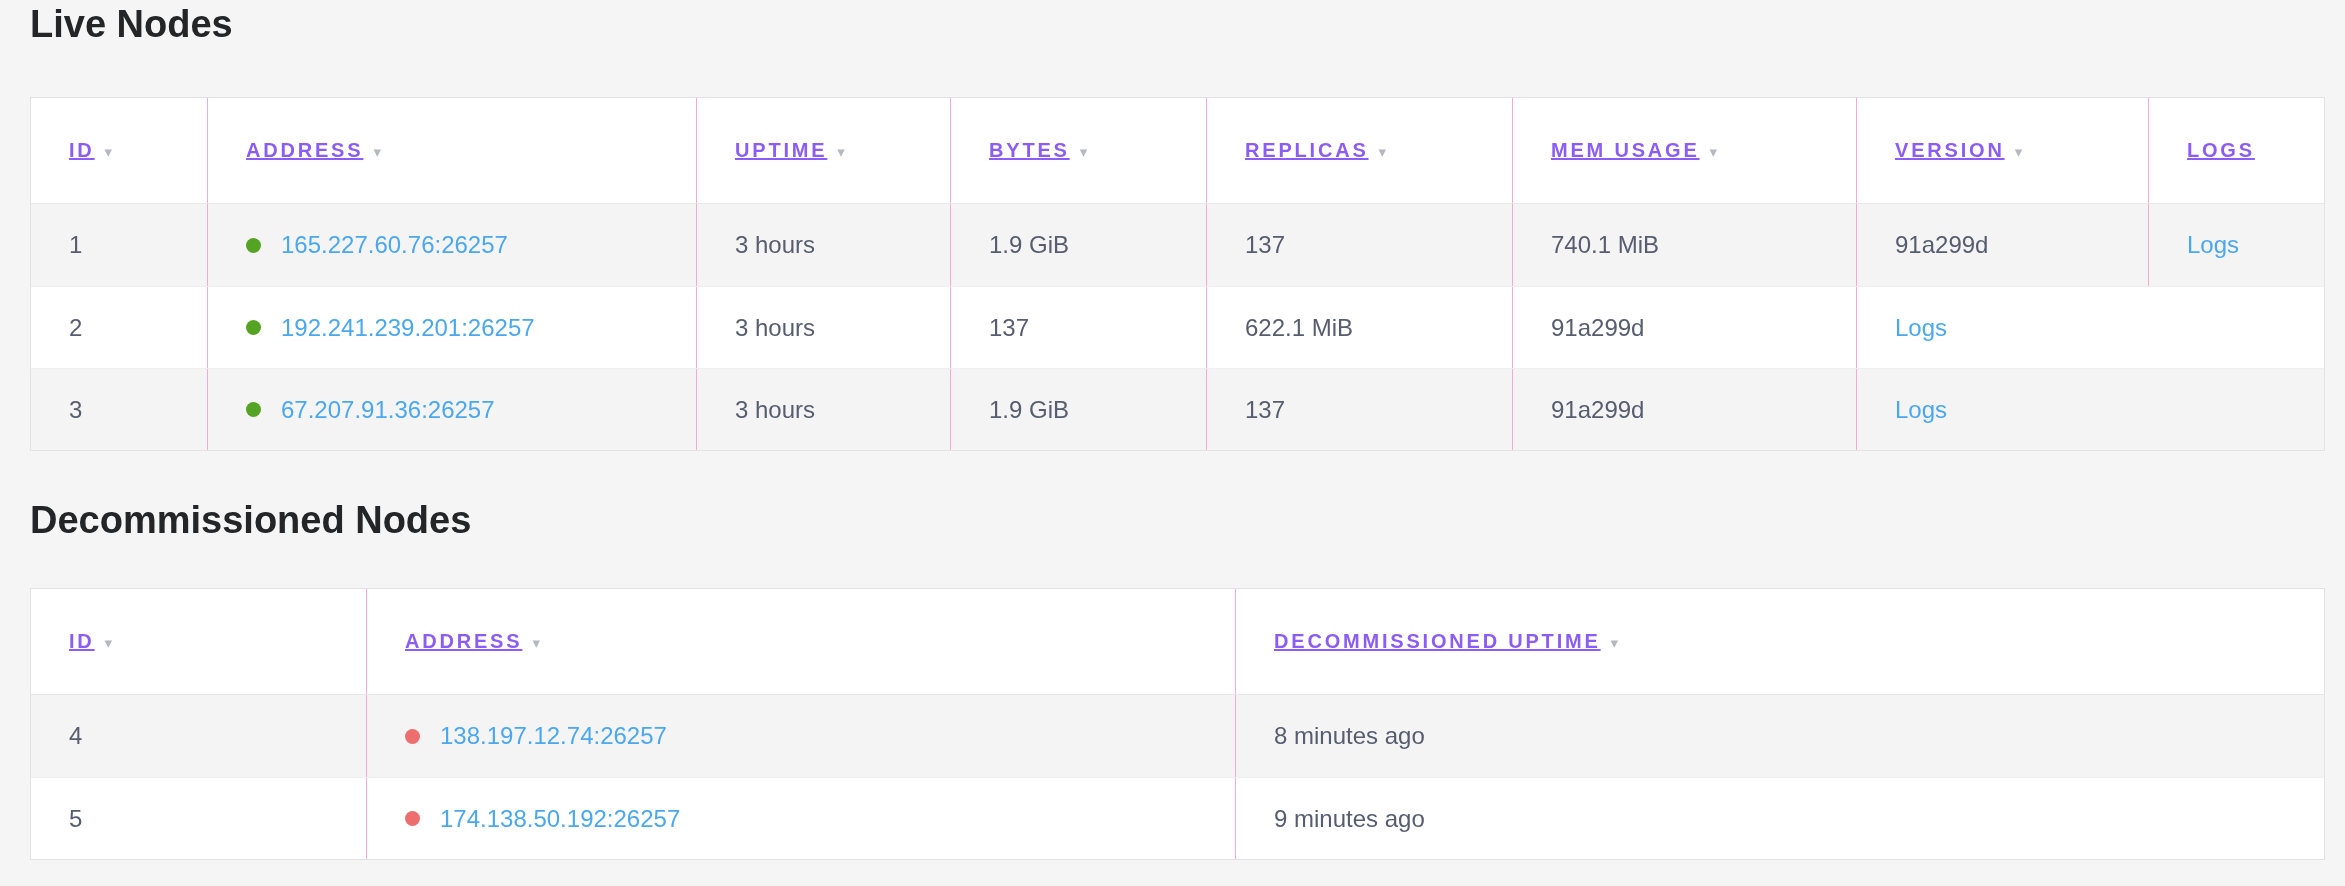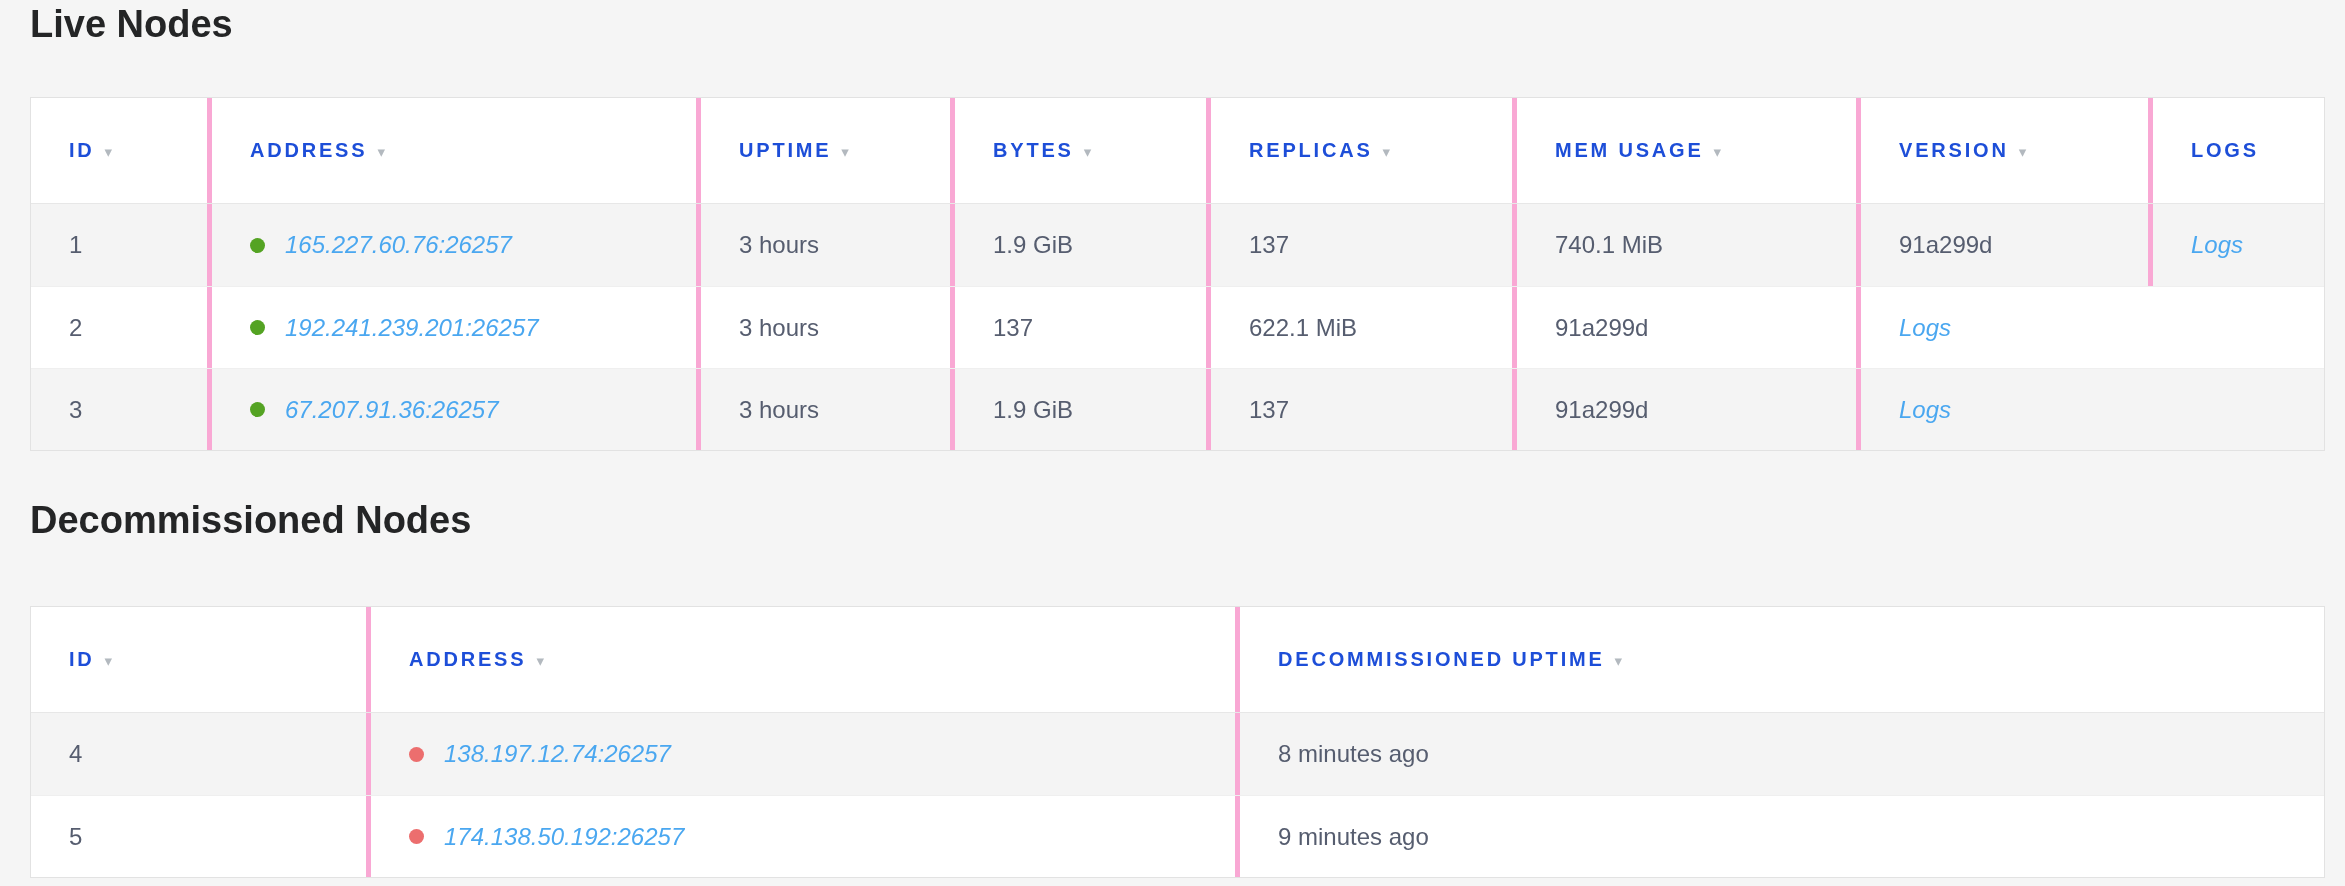--- a/index.html
+++ b/index.html
@@ -15,21 +15,21 @@
     padding-top: 1px;
     width: 2325px;
   }
   .section-title {
     font-size: 38px;
     font-weight: 700;
     color: #242526;
     line-height: 46px;
   }
   .title-live { margin-bottom: 50px; }
-  .title-dec  { margin-top: 46px; margin-bottom: 63px; }
+  .title-dec  { margin-top: 46px; margin-bottom: 45px; }
 
   .table {
     display: inline-block;
     background: #ffffff;
     border: 1px solid #e2e2e2;
   }
   .grid-row { display: grid; }
   .live-grid { grid-template-columns: 176px 489px 254px 256px 306px 344px 292px 176px; }
   .dec-grid  { grid-template-columns: 335px 869px 1089px; }
 
@@ -43,44 +43,44 @@
   .row.odd  { background: #f4f4f4; }
   .row.even { background: #ffffff; }
 
   .cell {
     display: flex;
     align-items: center;
     padding: 0 16px 0 38px;
     overflow: hidden;
     white-space: nowrap;
   }
-  .cell + .cell { border-left: 5px solid #f9a8d4; }
+  .cell + .cell { border-left: 1px solid #f9a8d4; }
 
   .hlabel {
     font-size: 20px;
     font-weight: 600;
     letter-spacing: 2.8px;
-    color: #1d4ed8;
+    color: #8b5cf6;
+    text-decoration: underline;
   }
   .sort-arrow {
     font-size: 15px;
     color: #b3b9bf;
     margin-left: 10px;
     position: relative;
     top: 1px;
   }
 
   .body-text { font-size: 24px; color: #565d6f; }
 
   .link {
     font-size: 24px;
     color: #4aa7f0;
     text-decoration: none;
     cursor: pointer;
-    font-style: italic;
   }
 
   .status-dot {
     width: 15px;
     height: 15px;
     border-radius: 50%;
     margin-right: 20px;
     flex: 0 0 auto;
   }
   .dot-live { background: #54a323; }

